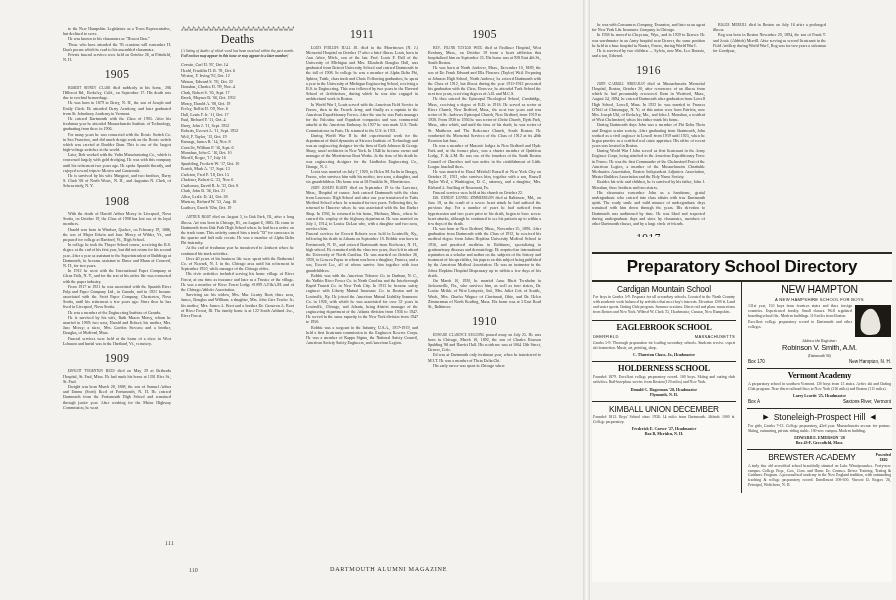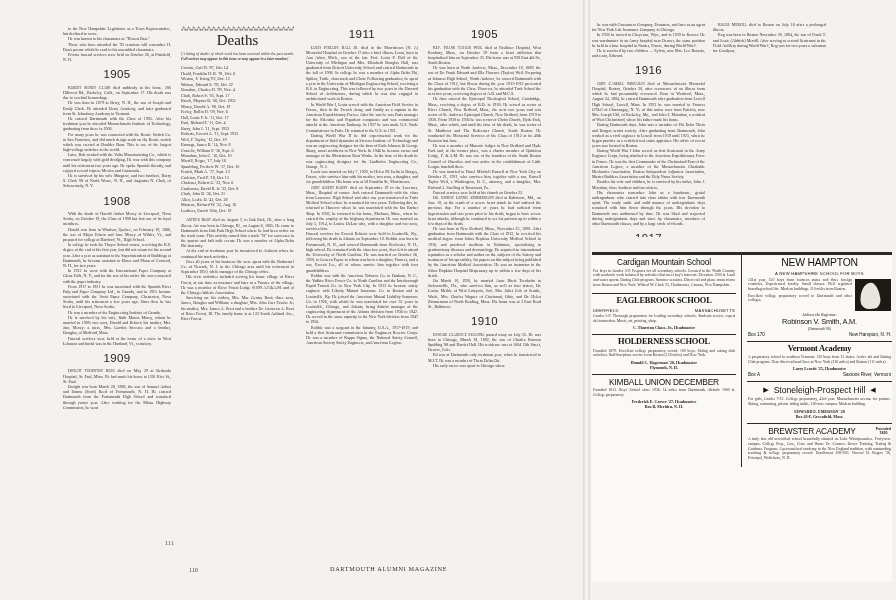--- a/index.html
+++ b/index.html
@@ -25,32 +25,32 @@
   .col{
     font-size:4.05px;line-height:1.285;text-align:justify;
     -webkit-hyphens:auto;hyphens:auto;
     color:#332f28;
   }
   .col p{margin:0;text-indent:5px;}
   .col p.noind{text-indent:0;}
   .yr{
     text-align:center;font-size:11.5px;line-height:1;
     margin:7px 0 4px;letter-spacing:.4px;color:#26231d;
-    font-family:Liberation Sans, sans-serif;
+    font-family:Liberation Serif, serif;
   }
   .sc{font-variant:small-caps;letter-spacing:.15px;}
 
   
   .deaths-orn{
     font-size:5px;letter-spacing:-0.6px;line-height:1;
     text-align:center;color:#3a362e;margin-bottom:2px;overflow:hidden;
     white-space:nowrap;
   }
   .deaths-title{
-    text-align:center;font-size:15px;line-height:1;margin:1px 0 4px;
+    text-align:center;font-size:12px;line-height:1;margin:1px 0 4px;
     color:#22201a;
   }
   .deaths-note{
     font-size:3.7px;line-height:1.25;text-align:justify;font-style:italic;
     margin:0 0 4px;color:#3a362e;
   }
   .deaths-note b{font-weight:bold;}
   .dlist{font-size:4.15px;line-height:1.32;color:#332f28;}
   .dlist div{white-space:nowrap;overflow:hidden;}
 
@@ -276,20 +276,21 @@
 
     <div class="issue" style="left:4px;top:564px;">
       <i>Issue of</i>
       <span class="sc">DECEMBER</span>
       <span>1952</span>
     </div>
   </div>
 
   <div class="adzone">
     <div class="adrule"></div>
+    <div class="dirtitle">Preparatory School Directory</div>
     <div class="adrule"></div>
     <div class="adcols">
       <div class="adcol left" id="ads-left">
           <div class="ad">
             <div class="ad-h">Cardigan Mountain School</div>
             <div class="ad-body">
               <p>For boys in Grades 5-9. Prepares for all secondary schools. Located in the North Country with academic work balanced by activities that meet boy's interests. Elevation 1200 ft. Land and water sports. Outing Club program. Summer sessions. Direct rail and plane connections from Boston and New York. Wilfred W. Clark '25, Headmaster, Canaan, New Hampshire.</p>
             </div>
           </div>
           <div class="ad">

